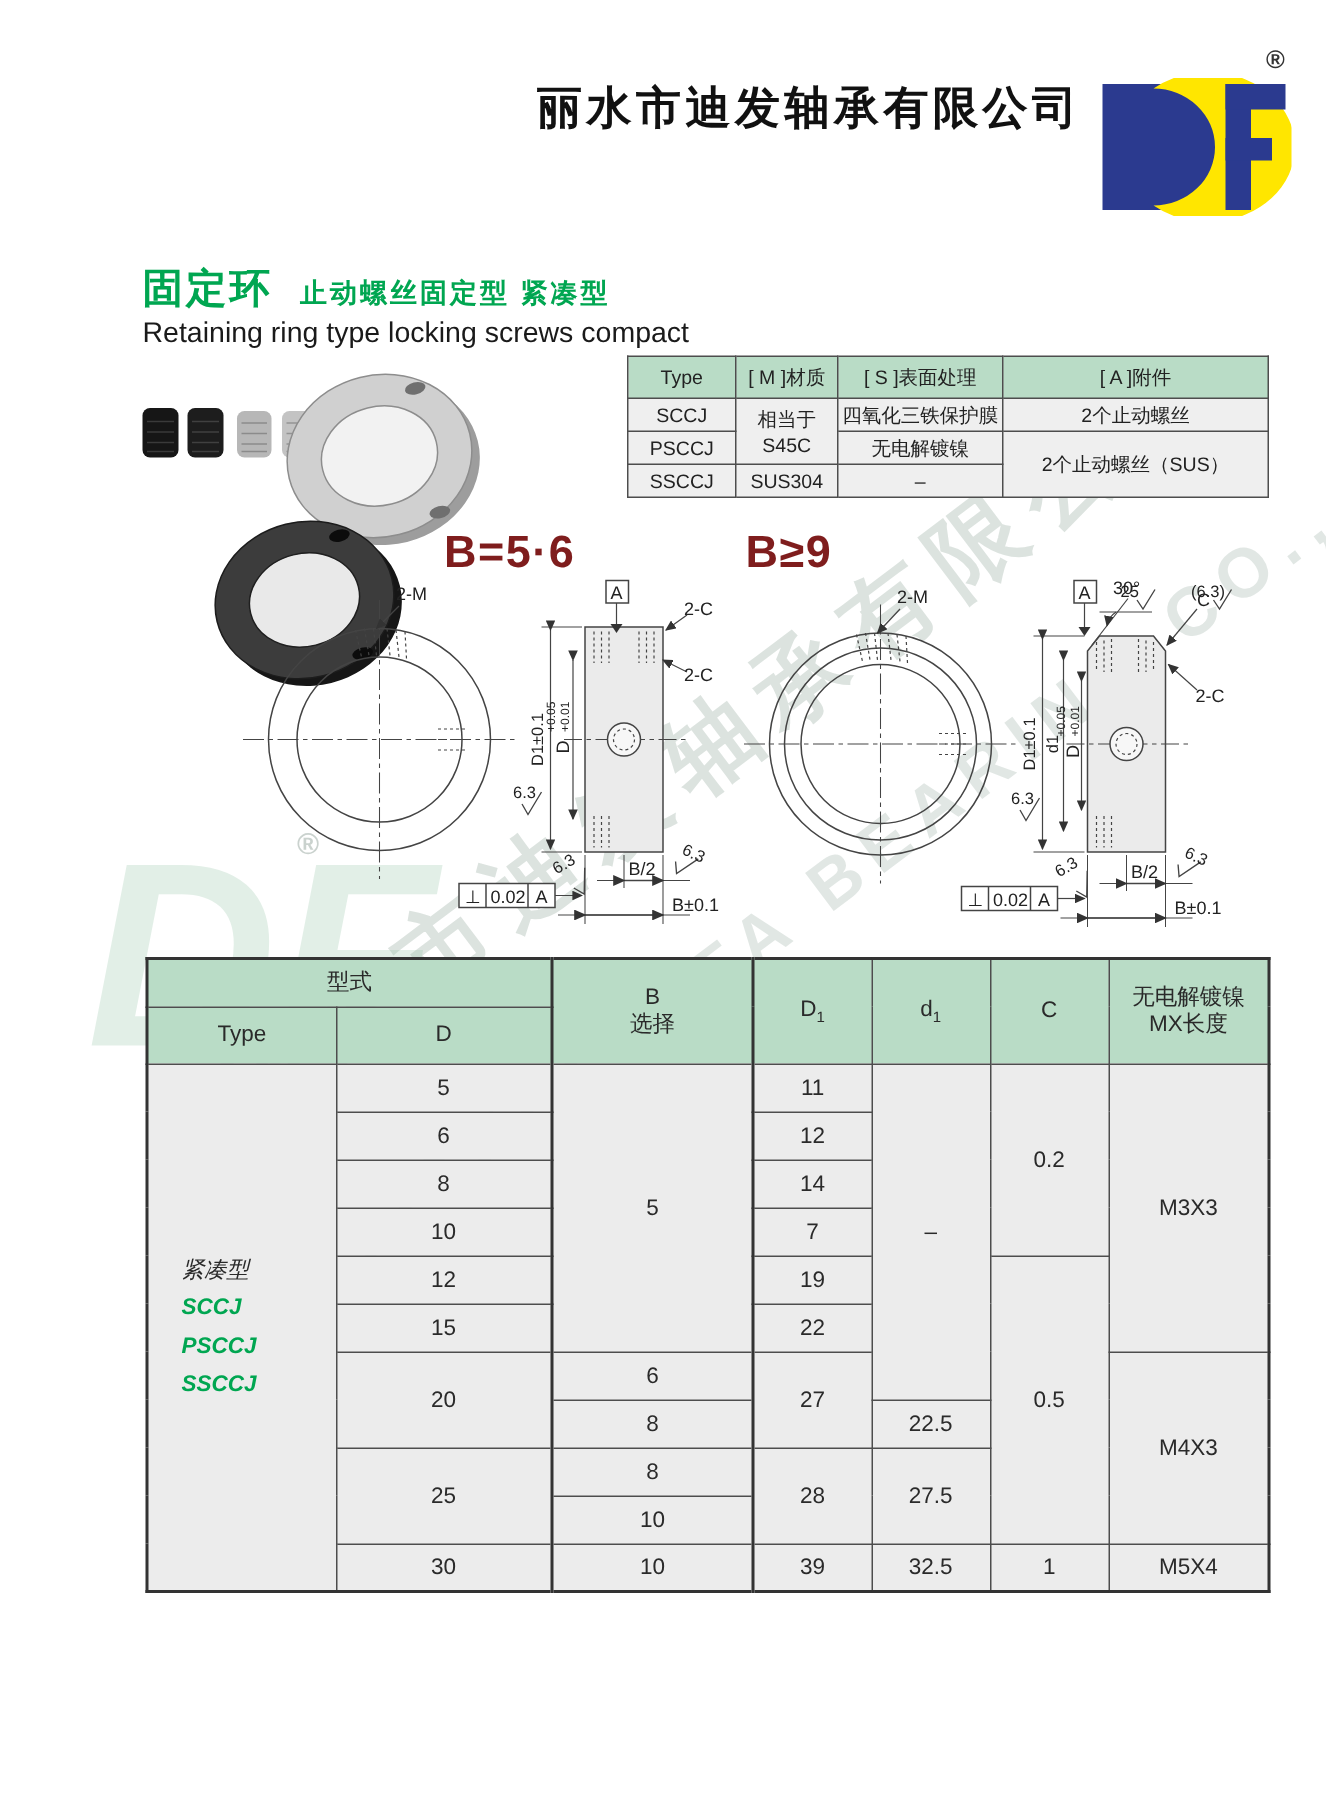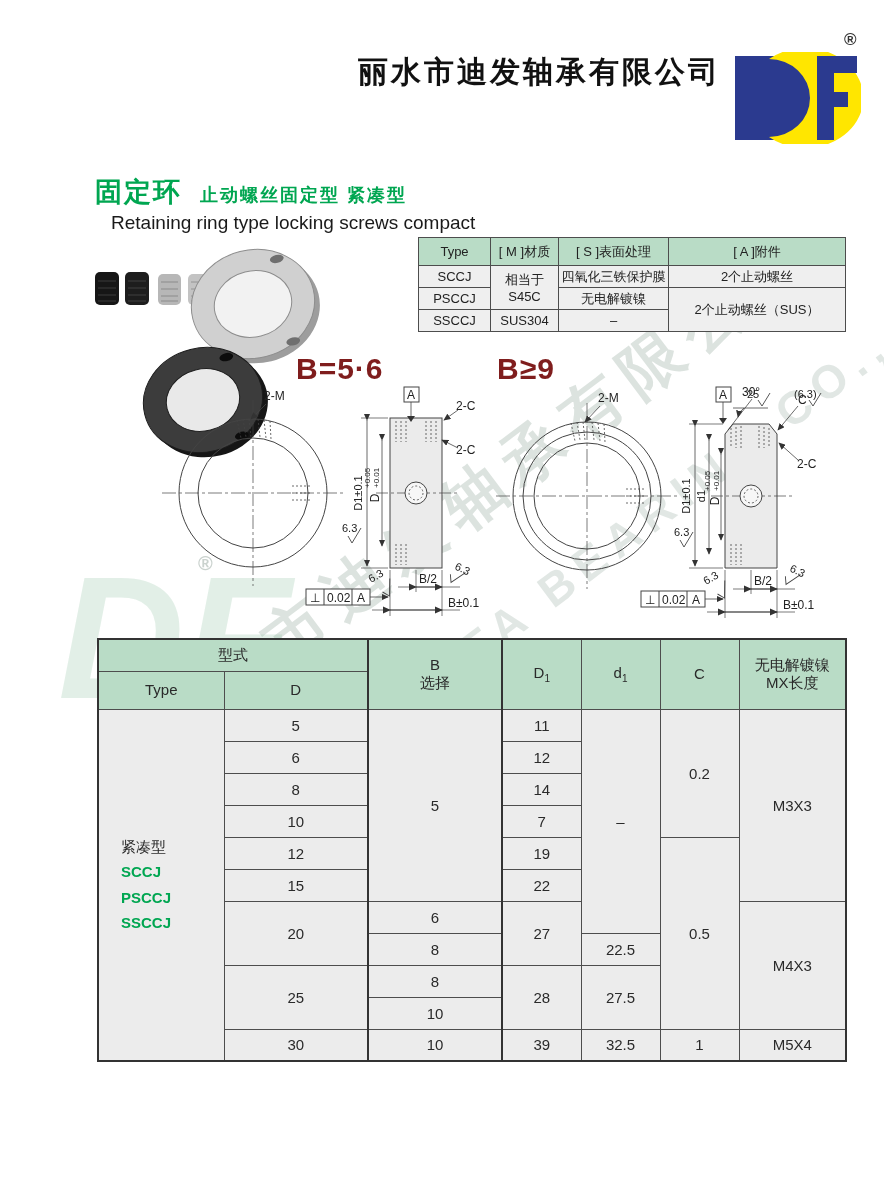--- a/index.html
+++ b/index.html
@@ -24,21 +24,21 @@
   .company-cn { color:#111; font-weight:bold; font-size:30px; letter-spacing:3px; margin-top:4px; }
   .company-en { color:#111; font-weight:bold; font-size:15px; letter-spacing:1.5px; margin-top:2px; }
   .logo-box { left:733px; top:52px; width:128px; height:92px; }
   .logo-reg { left:844px; top:30px; font-size:17px; font-weight:bold; color:#333; }
 
   
   .title-block { left:95px; top:174px; width:700px; }
   .t-row1 { display:flex; align-items:baseline; gap:18px; }
   .t-name { color:#00a651; font-size:27px; font-weight:bold; letter-spacing:2px; }
   .t-sub  { color:#00a651; font-size:18px; font-weight:bold; letter-spacing:2px; }
-  .t-en   { color:#1a1a1a; font-size:19px; margin-top:2px;margin-left:16px; }
+  .t-en   { color:#1a1a1a; font-size:19px; margin-top:2px; }
   .t-feat { color:#111; font-size:14px; margin-top:5px; letter-spacing:0.5px; }
 
   
   table { border-collapse:collapse; table-layout:fixed; }
   .spec-table { left:418px; top:237px; }
   .spec-table table { width:427px; font-size:13px; }
   .spec-table th, .spec-table td { border:1px solid #4d4d4d; text-align:center; color:#222; }
   .spec-table th { background:#b9dcc6; height:28px; font-weight:normal; }
   .spec-table td { background:#efefef; height:22px; }
 
@@ -53,21 +53,21 @@
 
   
   .main-table { left:97px; top:638px; }
   .main-table table { width:748px; font-size:15px; border:2px solid #333; }
   .main-table th, .main-table td { border:1px solid #4d4d4d; text-align:center; color:#2a2a2a; }
   .main-table th { background:#b9dcc6; font-weight:normal; line-height:1.25; }
   .main-table thead tr:first-child th { height:32px; }
   .main-table thead tr:last-child th { height:38px; }
   .main-table td { background:#ececec; height:32px; }
   .b-col { border-left:2px solid #333 !important; border-right:2px solid #333 !important; }
-  .type-cell { text-align:left !important; padding-left:22px; line-height:1.7; }
+  .type-cell { text-align:left !important; padding-left:22px; line-height:1.7;font-style:italic; }
   .type-cell .model { display:block; color:#00a651; font-weight:bold; }
   sub { font-size:10px; }
 </style>
 </head>
 <body>
 
 <div class="page">
 
   <div class="wm wm-cn">丽水市迪发轴承有限公司</div>
   <div class="wm wm-en">LISHUI DIFA BEARING CO., LTD.</div>

